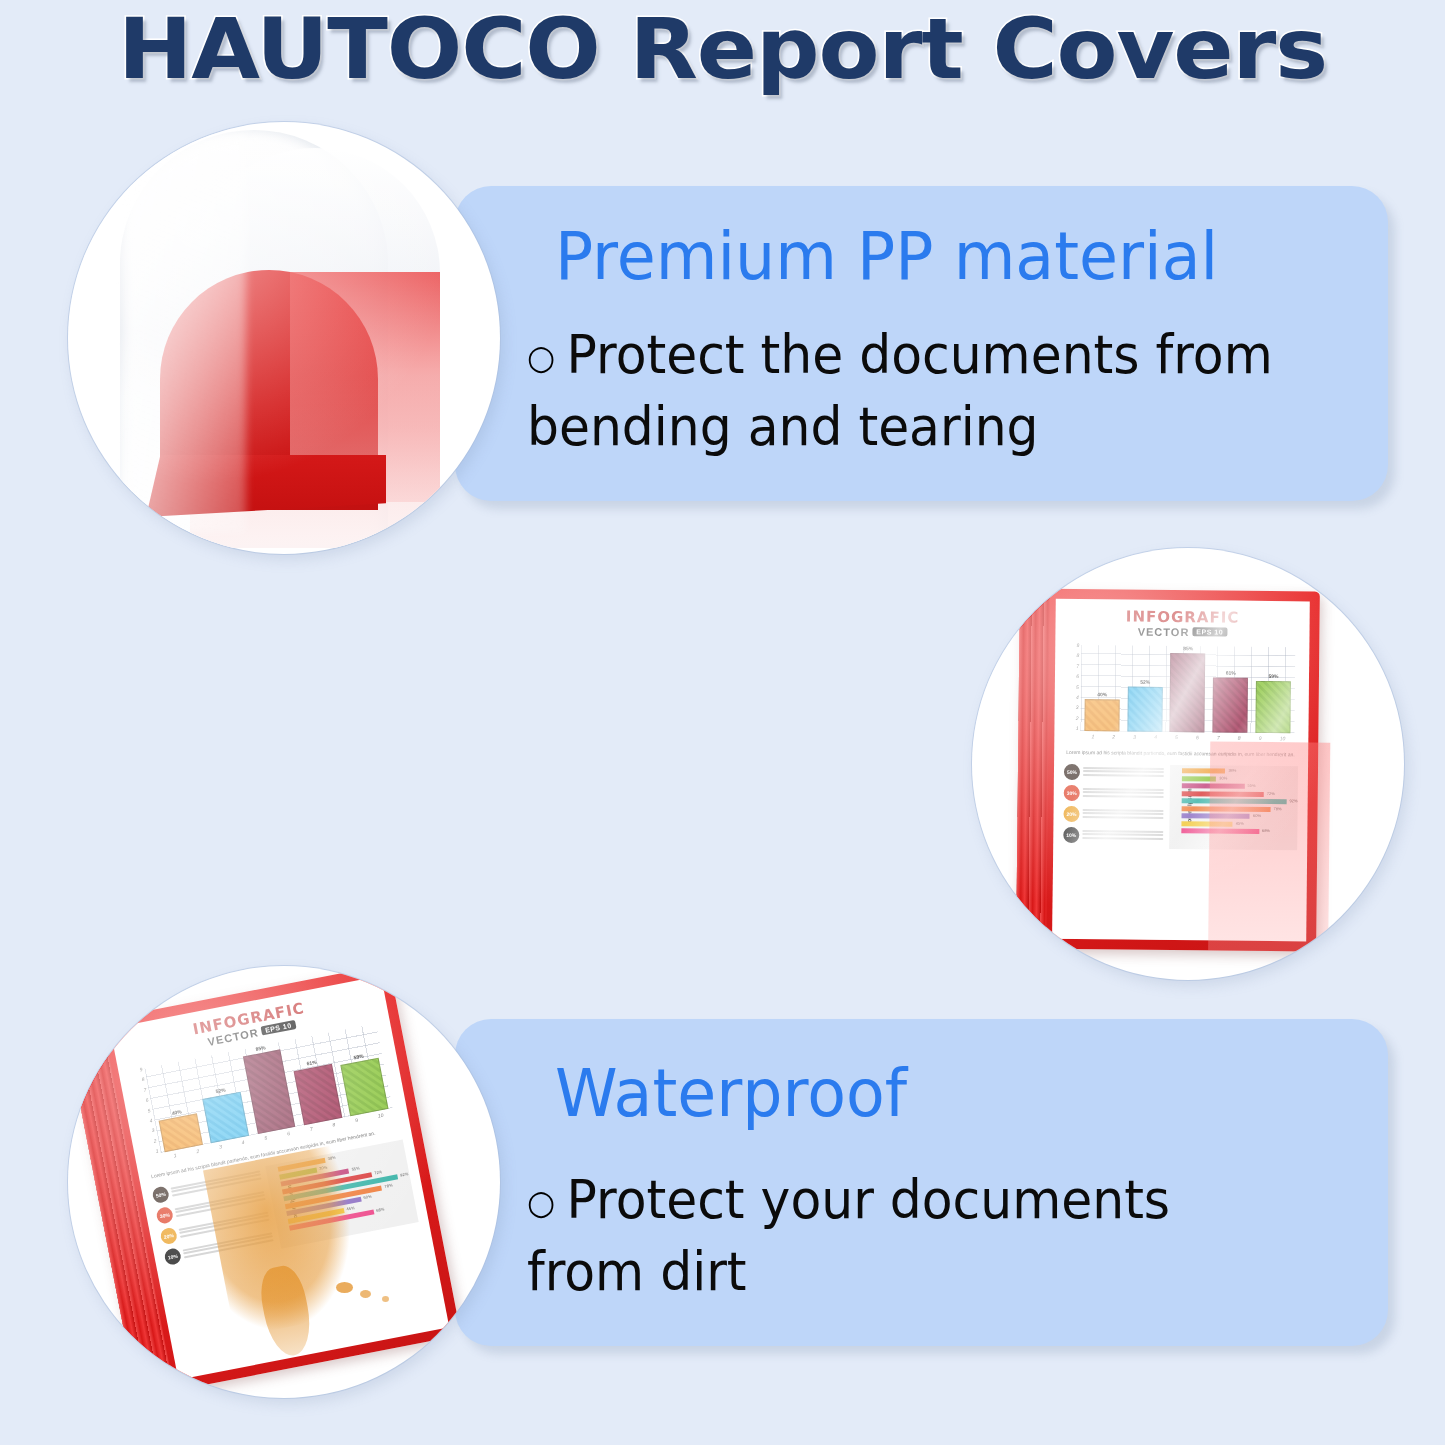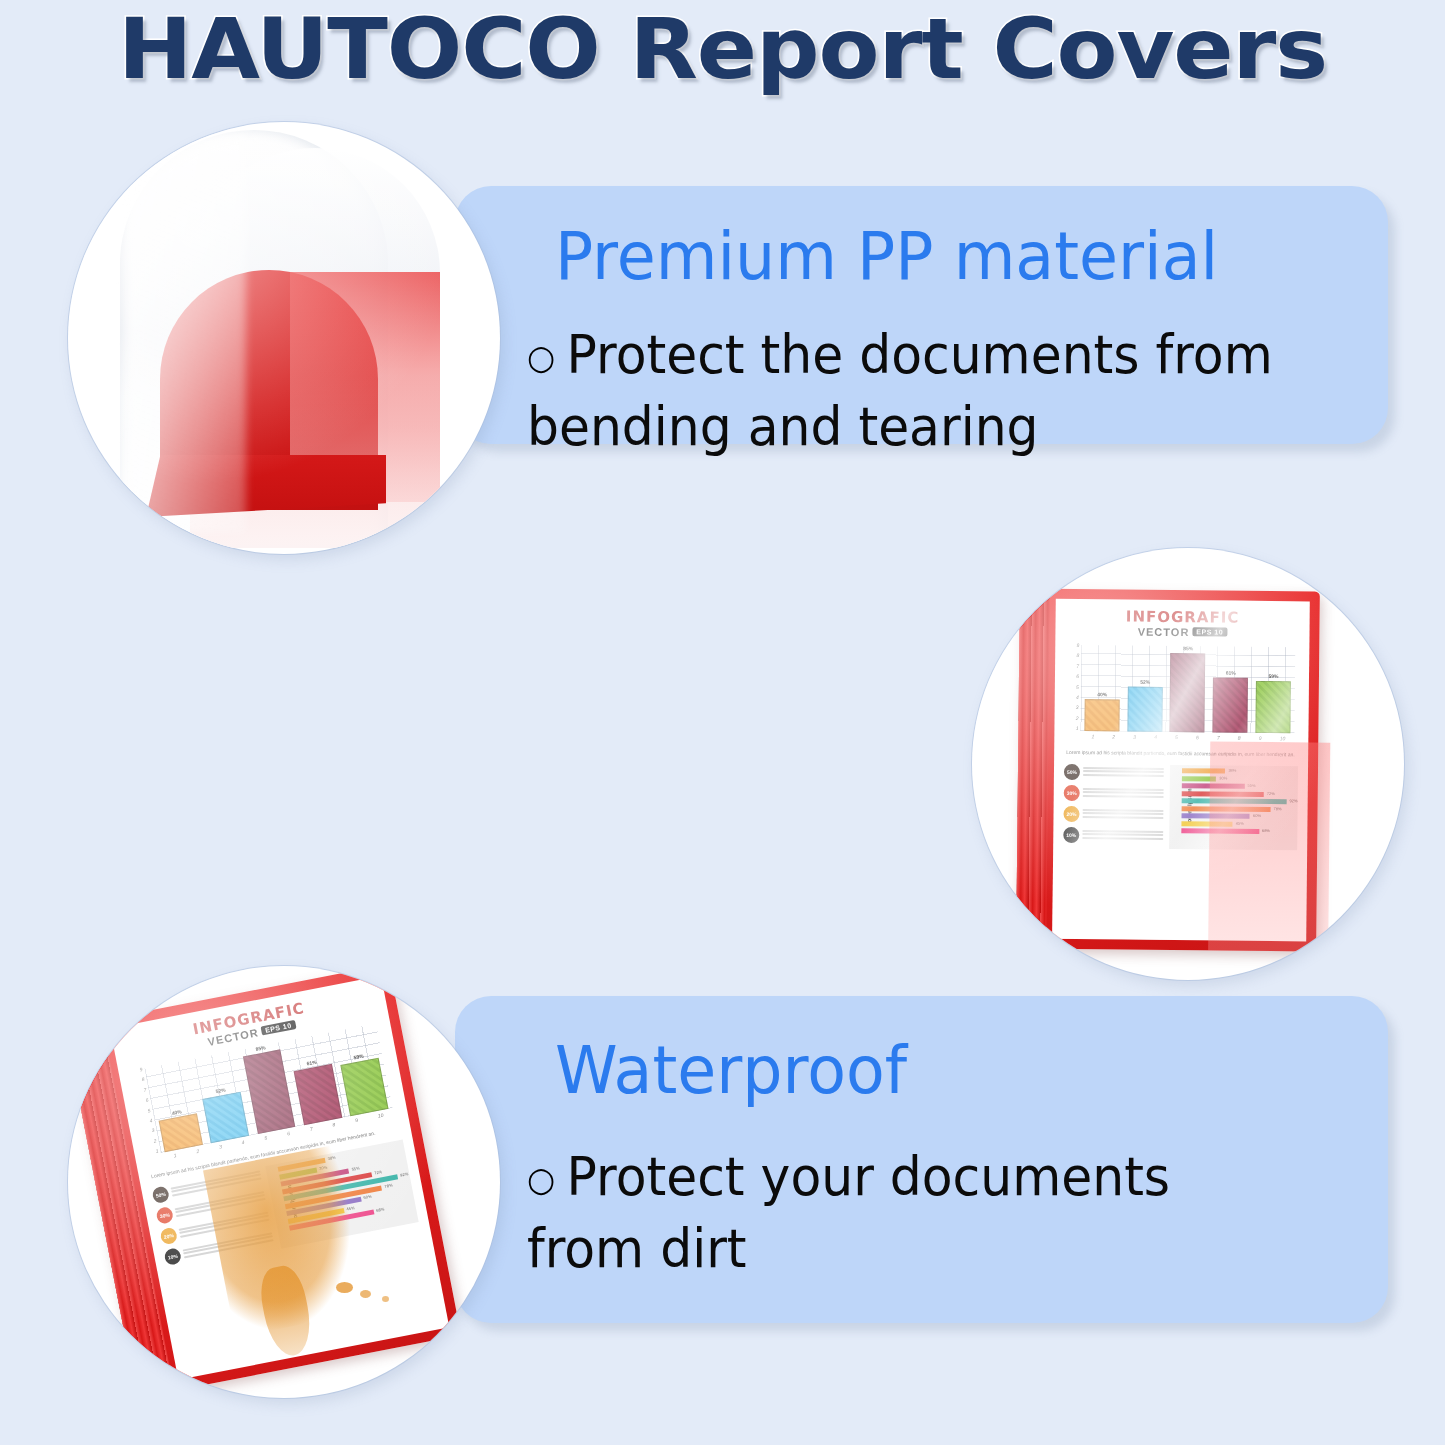--- a/index.html
+++ b/index.html
@@ -30,23 +30,23 @@
     white-space:nowrap;
   }
 
   
   .panel{
     position:absolute;
     background:#bed6f9;
     border-radius:36px;
     box-shadow:7px 8px 10px rgba(110,130,165,.22);
   }
-  #panel-1{left:455px;top:186px;width:933px;height:258px;}
+  #panel-1{left:455px;top:186px;width:933px;height:315px;}
   #panel-2{left:47px;top:598px;width:953px;height:333px;}
-  #panel-3{left:455px;top:996px;width:933px;height:327px;}
+  #panel-3{left:455px;top:1019px;width:933px;height:327px;}
 
   .p-head{
     position:absolute;
     color:#2b7bee;
     font-family:"DejaVu Sans", sans-serif;
     font-weight:normal;
     font-size:66px;
     line-height:70px;
     white-space:nowrap;
     transform:scaleX(.96);

